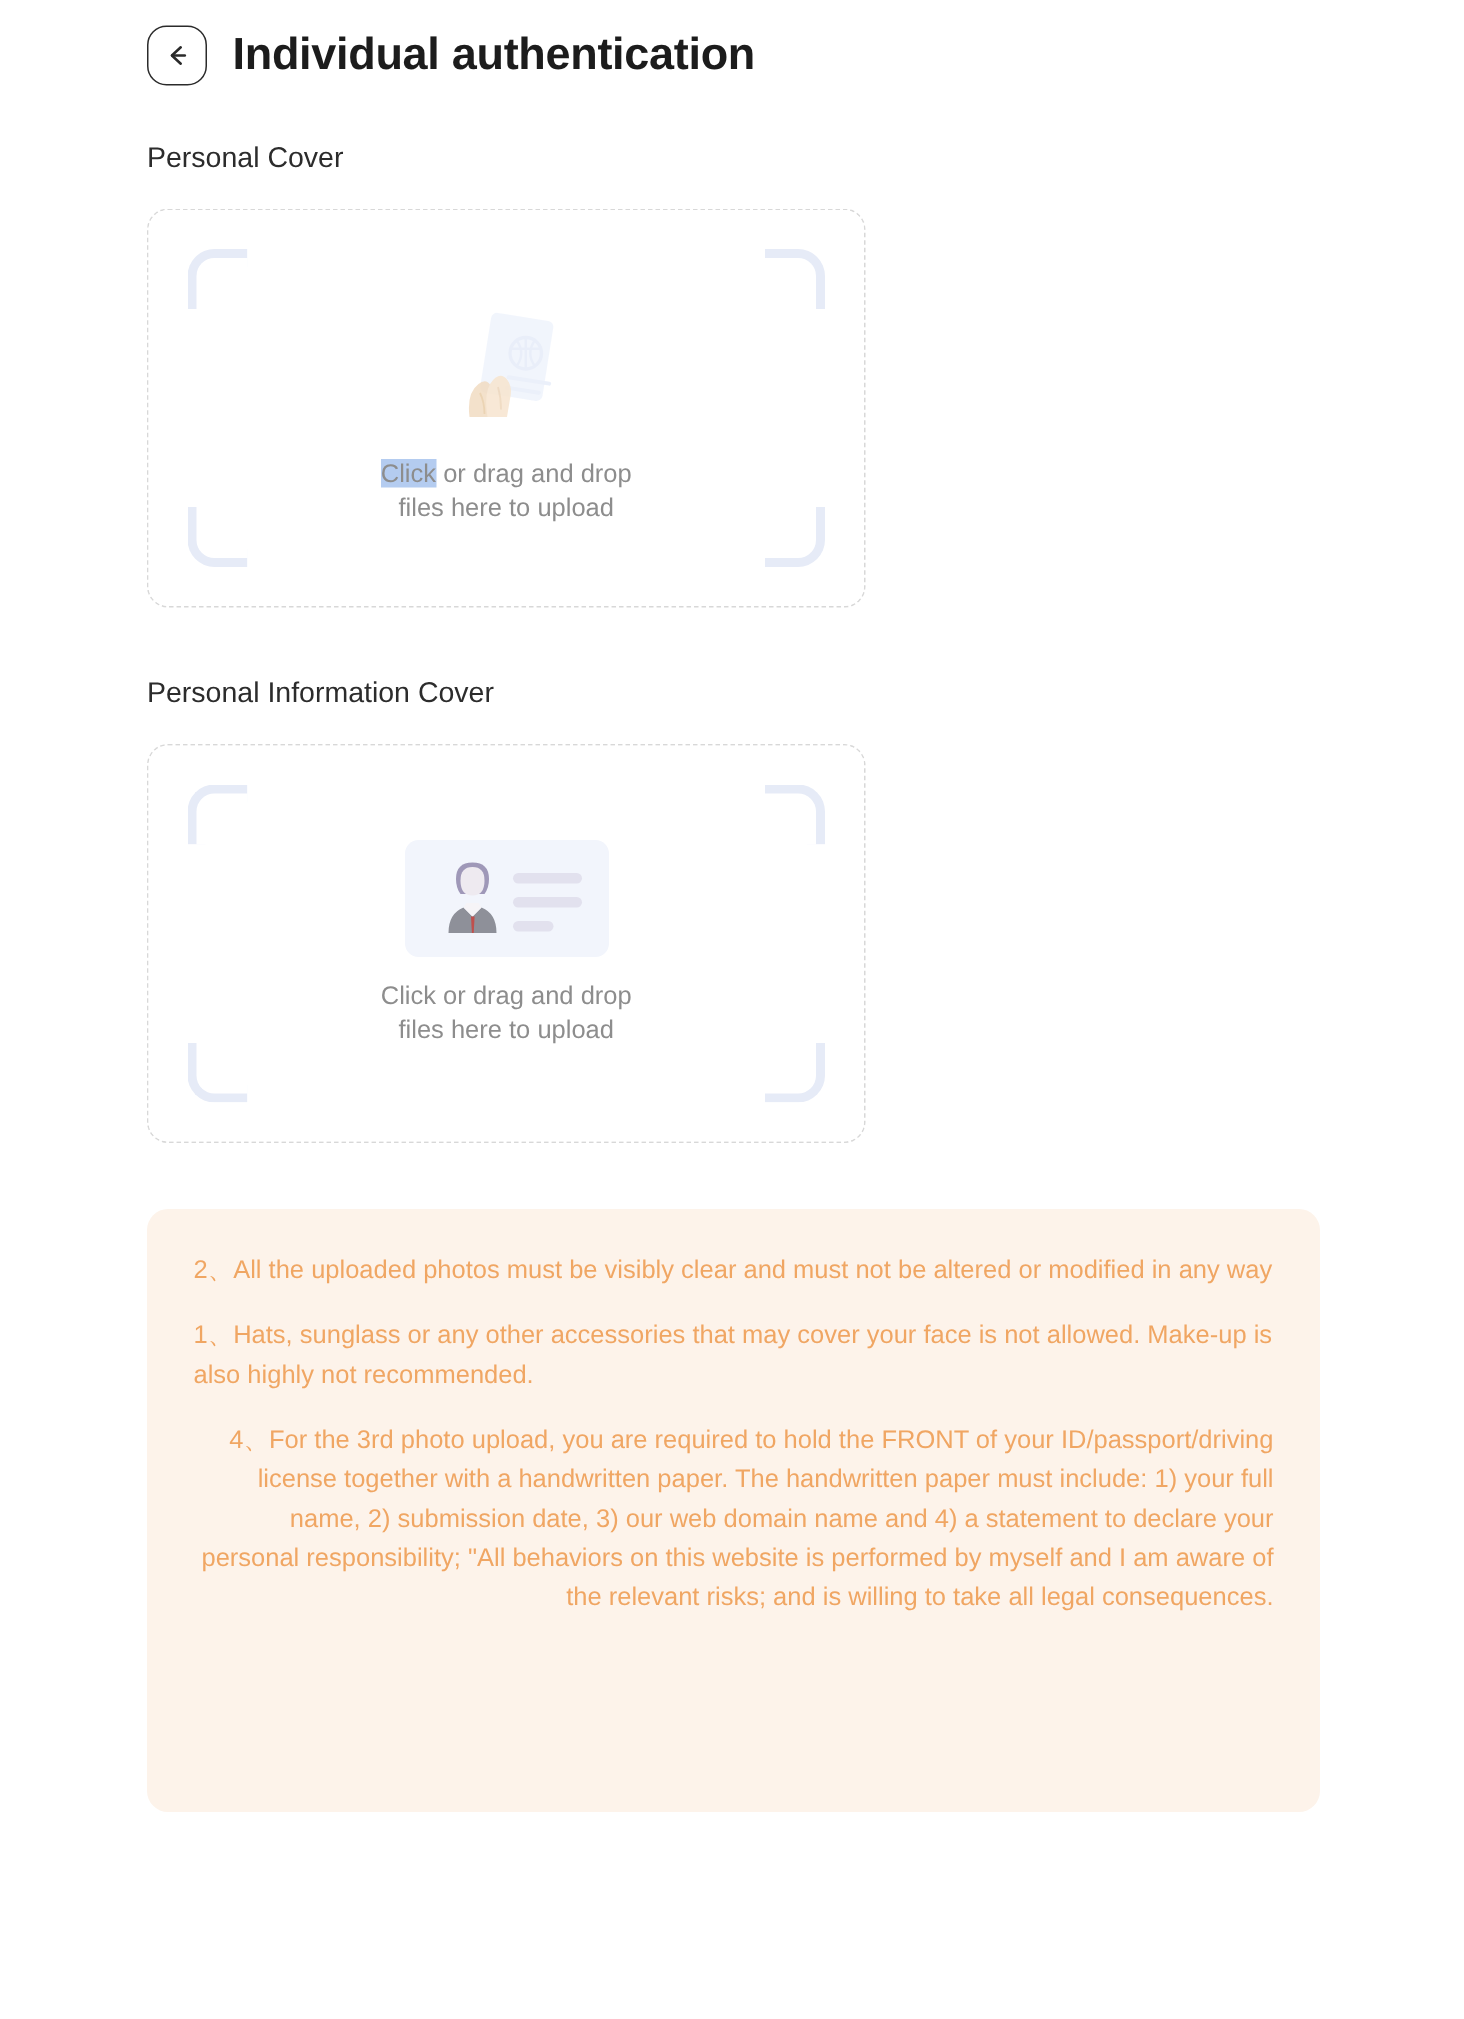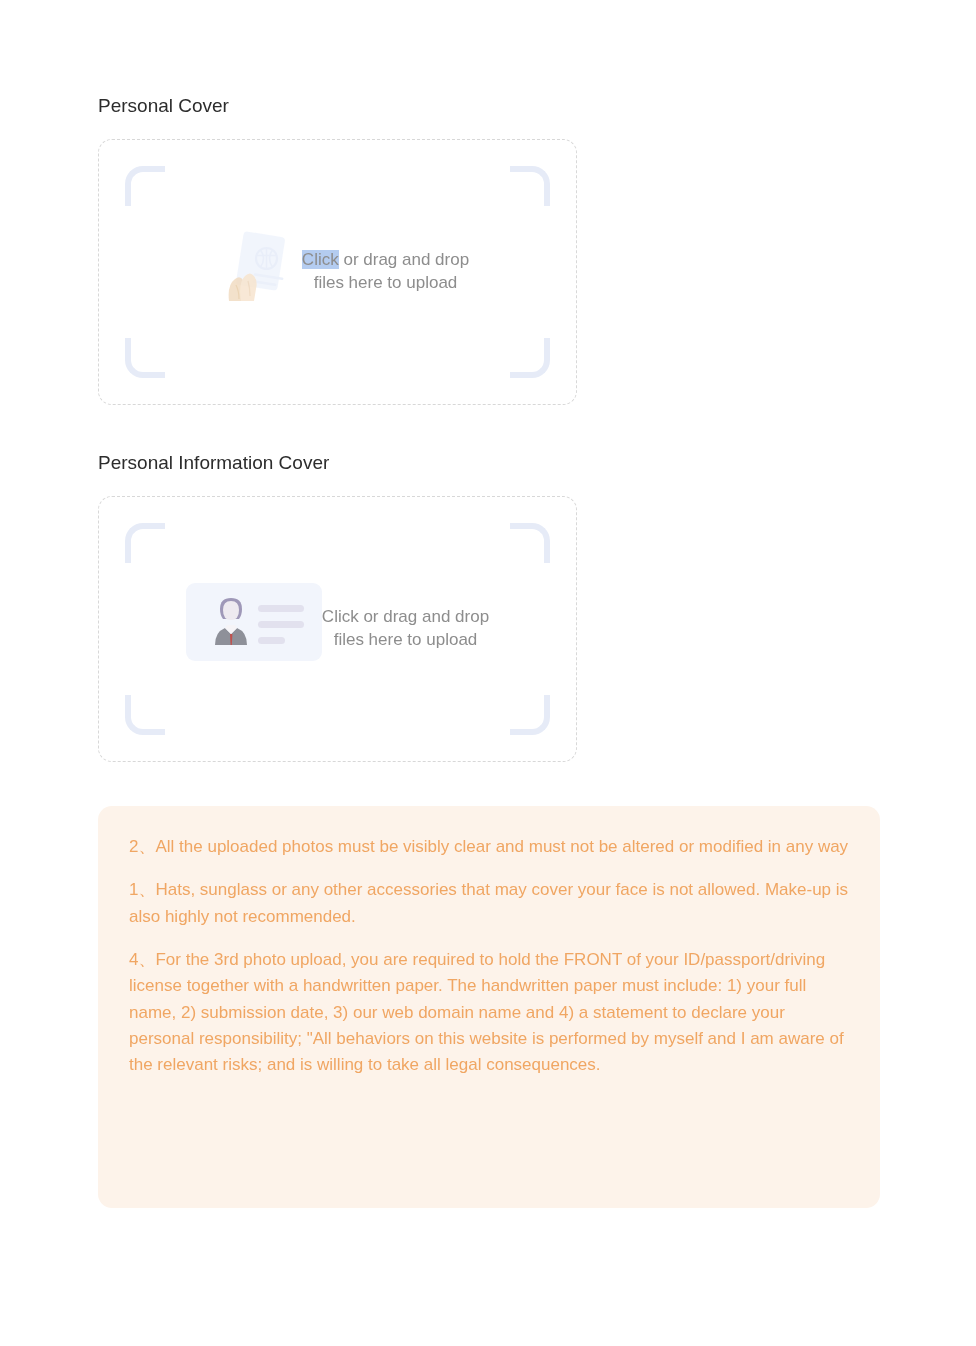--- a/index.html
+++ b/index.html
@@ -89,21 +89,21 @@
   .bracket.tl { top: 26px; left: 26px;  border-right: none; border-bottom: none; border-top-left-radius: 18px; }
   .bracket.tr { top: 26px; right: 26px; border-left: none;  border-bottom: none; border-top-right-radius: 18px; }
   .bracket.bl { bottom: 26px; left: 26px;  border-right: none; border-top: none; border-bottom-left-radius: 18px; }
   .bracket.br { bottom: 26px; right: 26px; border-left: none;  border-top: none; border-bottom-right-radius: 18px; }
 
   .dz-inner {
     position: absolute;
     left: 0; right: 0;
     top: 0; bottom: 0;
     display: flex;
-    flex-direction: row;
+    flex-direction: column;
     align-items: center;
     justify-content: center;
   }
 
   .dz-illustration {
     display: block;
     margin-bottom: 10px;
   }
 
   .dz-text {
@@ -127,21 +127,21 @@
     background: #fdf3ea;
     border-radius: 14px;
     padding: 28px 31px 24px 31px;
   }
   .notice-item {
     font-size: 17px;
     line-height: 1.55;
     color: #f0a663;
     margin-bottom: 17px;
   }
-  .notice-item:last-child { margin-bottom: 0; }
+  .notice-item:last-child { margin-bottom: 0; text-align: right; }
 
   
   .submit-button {
     position: absolute;
     left: 98px;
     top: 1253px;
     width: 782px;
     height: 62px;
     background: #f5f5f5;
     border: none;
@@ -153,20 +153,31 @@
     display: flex;
     align-items: center;
     justify-content: center;
   }
 </style>
 </head>
 <body>
 
 <div class="page">
 
+  <div class="header">
+    <div class="back-button">
+      <span>
+        <svg width="20" height="20" viewBox="0 0 20 20" fill="none">
+          <path d="M12.5 4.5 L6.6 10 L12.5 15.5" stroke="#2b2b2b" stroke-width="1.7" stroke-linecap="round" stroke-linejoin="round"></path>
+          <path d="M6.8 10 H15.2" stroke="#2b2b2b" stroke-width="1.7" stroke-linecap="round"></path>
+        </svg>
+      </span>
+    </div>
+    <div class="page-title">Individual authentication</div>
+  </div>
 
   <div class="section-label one">Personal Cover</div>
 
   <div class="dropzone one">
     <div class="bracket tl"></div>
     <div class="bracket tr"></div>
     <div class="bracket bl"></div>
     <div class="bracket br"></div>
 
     <div class="dz-inner">

